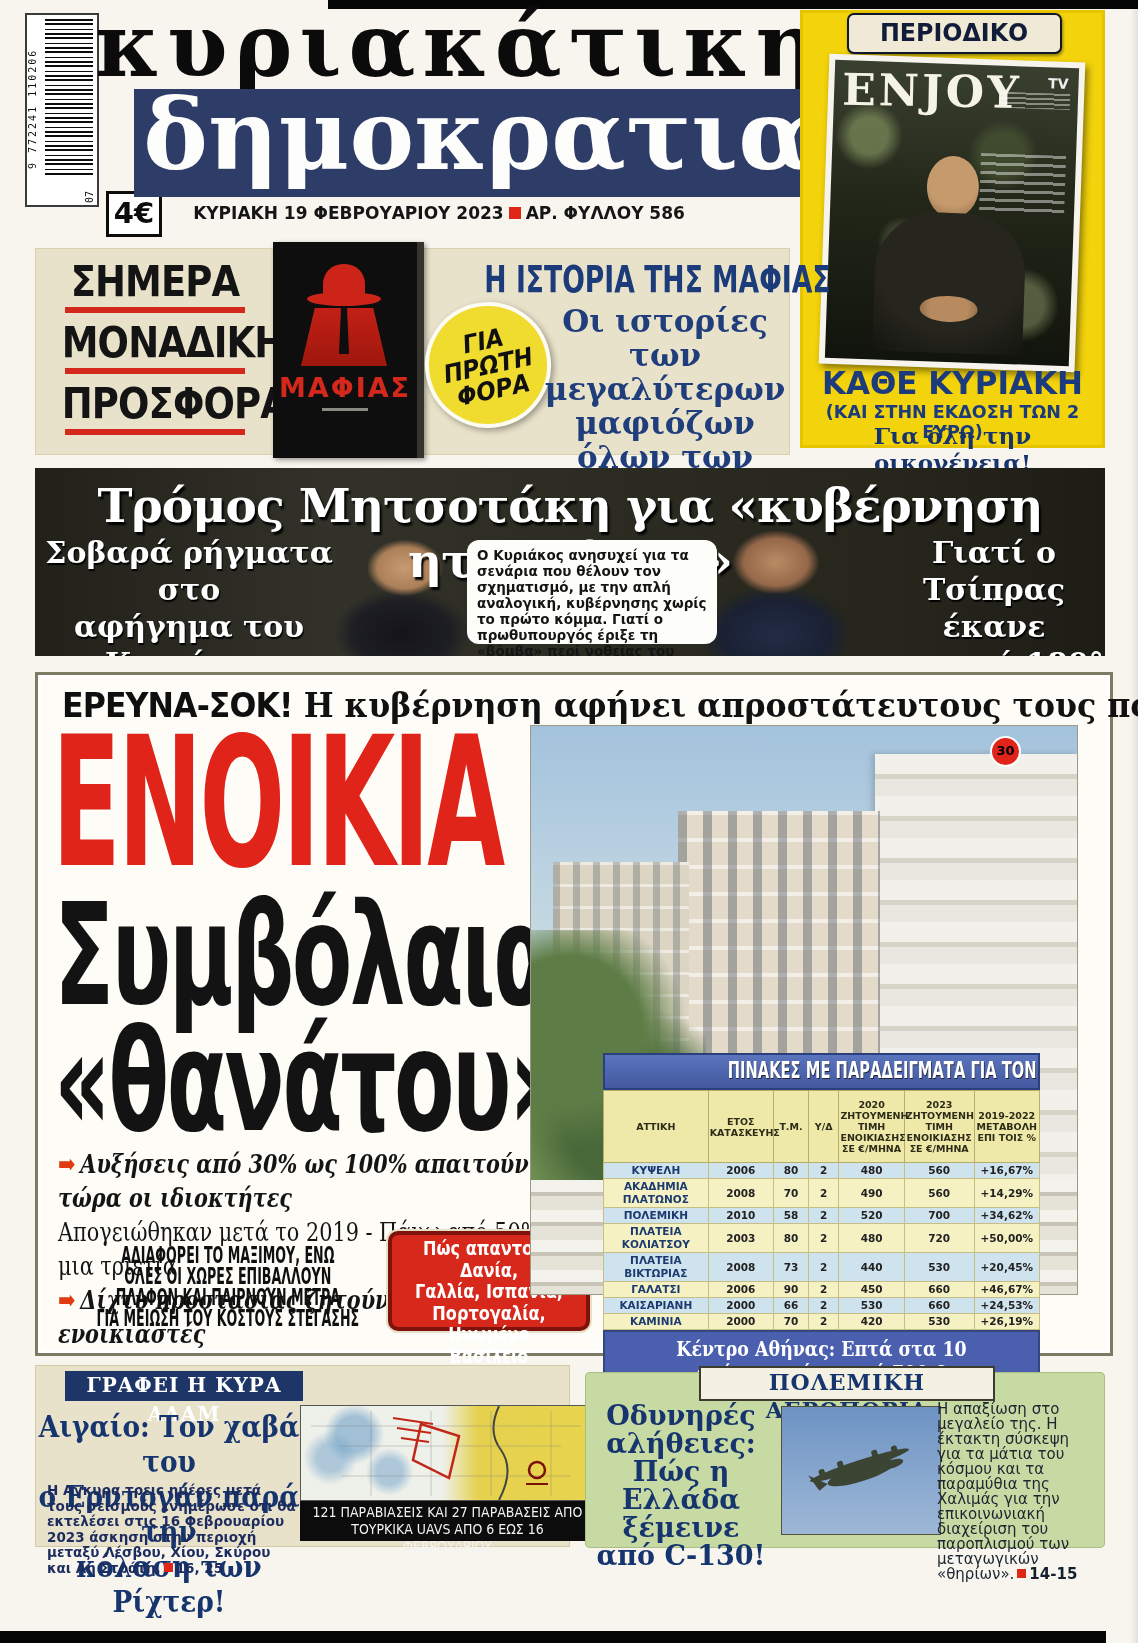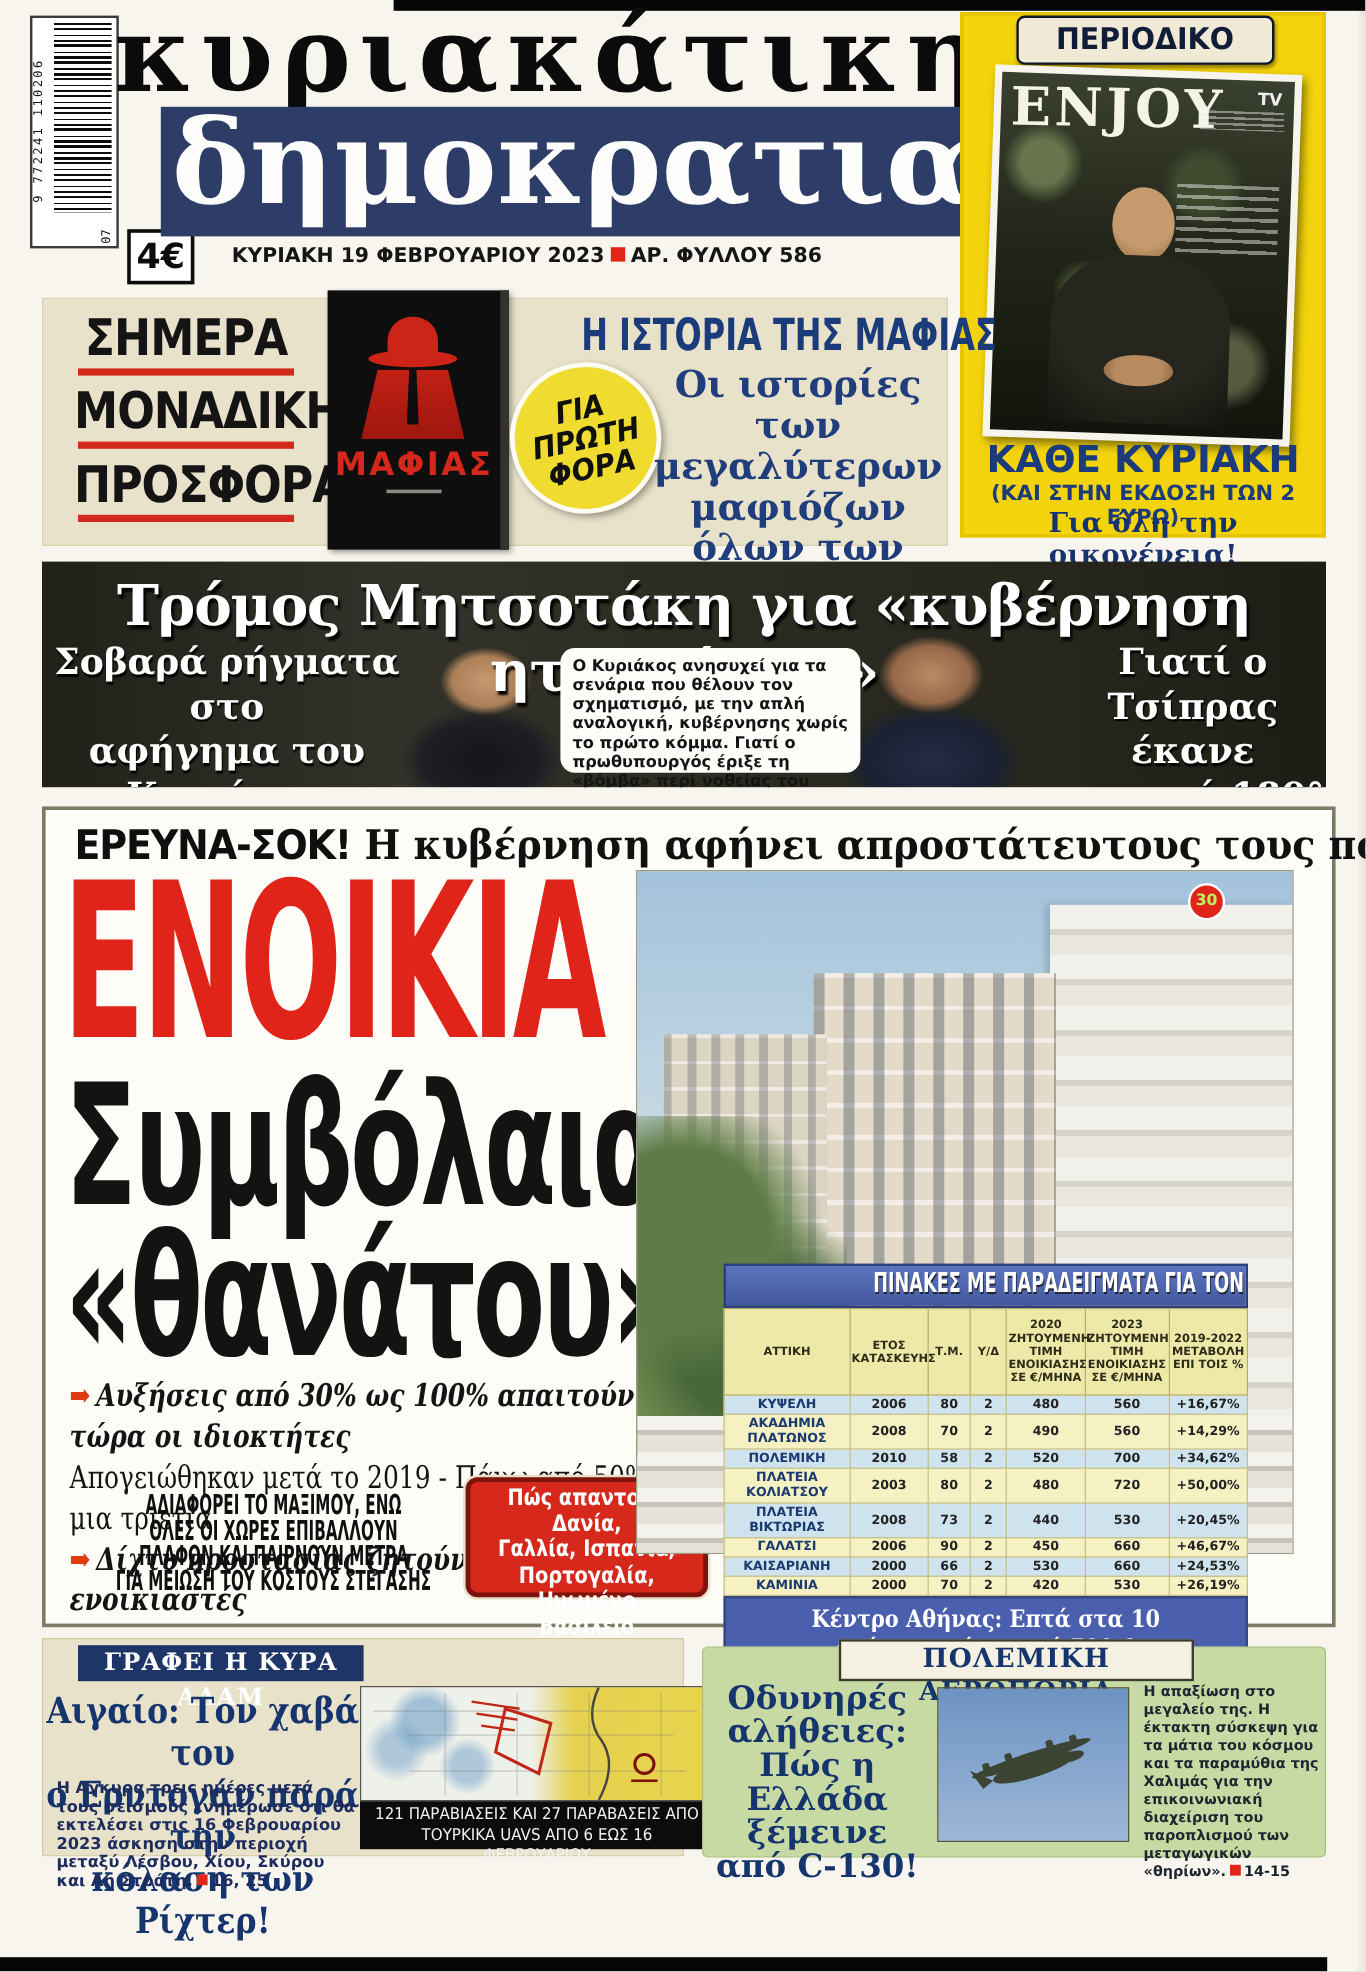--- a/index.html
+++ b/index.html
@@ -138,21 +138,21 @@
   .ph-bleft:after{content:"";position:absolute;inset:0;background:
       repeating-linear-gradient(90deg,rgba(70,80,90,.3) 0 7px,rgba(0,0,0,0) 7px 20px),
       repeating-linear-gradient(180deg,rgba(255,255,255,.5) 0 3px,rgba(0,0,0,0) 3px 22px);}
   .ph-green{position:absolute;left:-4%;bottom:14%;width:36%;height:50%;background:
       radial-gradient(circle at 30% 35%,#5e7d46 0 32%,rgba(0,0,0,0) 52%),
       radial-gradient(circle at 62% 66%,#49683a 0 30%,rgba(0,0,0,0) 50%),
       radial-gradient(circle at 22% 78%,#6d8c50 0 26%,rgba(0,0,0,0) 46%);}
   .ph-front{position:absolute;left:0;bottom:0;width:100%;height:20%;
       background:repeating-linear-gradient(180deg,#f3f2ec 0 12px,#c8c4b8 12px 16px,#e5e2d8 16px 30px);}
   .ms-badge{position:absolute;right:56px;top:10px;width:27px;height:27px;border-radius:50%;background:#e0241a;
-            border:2px solid #fff;color:#bef264;font-weight:bold;font-size:13px;text-align:center;line-height:26px;}
+            border:2px solid #fff;color:#000000;font-weight:bold;font-size:13px;text-align:center;line-height:26px;}
 
   
   .tb{left:565px;top:378px;width:437px;}
   .tb-title{height:33px;background:linear-gradient(#5a74bd,#43599f);border:2px solid #2c3f7d;text-align:center;overflow:hidden;}
   .tb-title span{display:inline-block;white-space:nowrap;transform:scaleX(.64);transform-origin:center;
             color:#fff;font-weight:bold;font-size:23px;line-height:31px;letter-spacing:0;text-shadow:1px 1px 0 #223;}
   table.tb-table{width:100%;border-collapse:collapse;table-layout:fixed;background:#efe9a9;border:1px solid #b5ad6e;}
   .tb-table th{background:#efe9a9;color:#2c2c18;font-weight:bold;font-size:9.5px;line-height:11px;padding:8px 1px;
             border:1px solid #b5ad6e;white-space:pre-line;vertical-align:middle;}
   .tb-table td{font-weight:bold;font-size:10.5px;line-height:13px;text-align:center;padding:1px;border:1px solid #c5bf86;color:#222;}
@@ -181,21 +181,21 @@
   .ag-cap div{display:inline-block;transform:scaleX(.93);white-space:pre-line;font-size:13.5px;line-height:17px;}
 
   
   .af{left:585px;top:1372px;width:520px;height:176px;background:#c8daa3;border-radius:5px;box-shadow:inset 0 0 0 1px #aabf7f;}
   .af-tab{left:114px;top:-6px;width:292px;height:31px;background:#f4f1e3;border:2px solid #3b3b2e;color:#16356e;text-align:center;
           font-family:"DejaVu Serif","Liberation Serif",serif;font-weight:bold;font-size:22px;line-height:28px;letter-spacing:1px;}
   .af-head{left:0;top:30px;width:192px;text-align:center;color:#16356e;white-space:pre-line;
           font-family:"DejaVu Serif","Liberation Serif",serif;font-weight:bold;font-size:27px;line-height:28px;}
   .af-photo{left:196px;top:34px;width:158px;height:127px;border:1px solid #55513f;overflow:hidden;
           background:linear-gradient(180deg,#6d93c3,#8fadd1 70%,#9db8d6);}
-  .af-body{left:368px;top:30px;width:150px;color:#1d2530;font-weight:bold;font-size:12px;line-height:15px;}
+  .af-body{left:352px;top:30px;width:150px;color:#1d2530;font-weight:normal;font-size:15px;line-height:15px;}
   .af-body .pg{color:#14202c;}
 </style>
 </head>
 <body>
 
 <div class="page">
   <div class="abs topbar"></div>
   <div class="abs botbar"></div>
   <div class="abs edge-r"></div>
 

